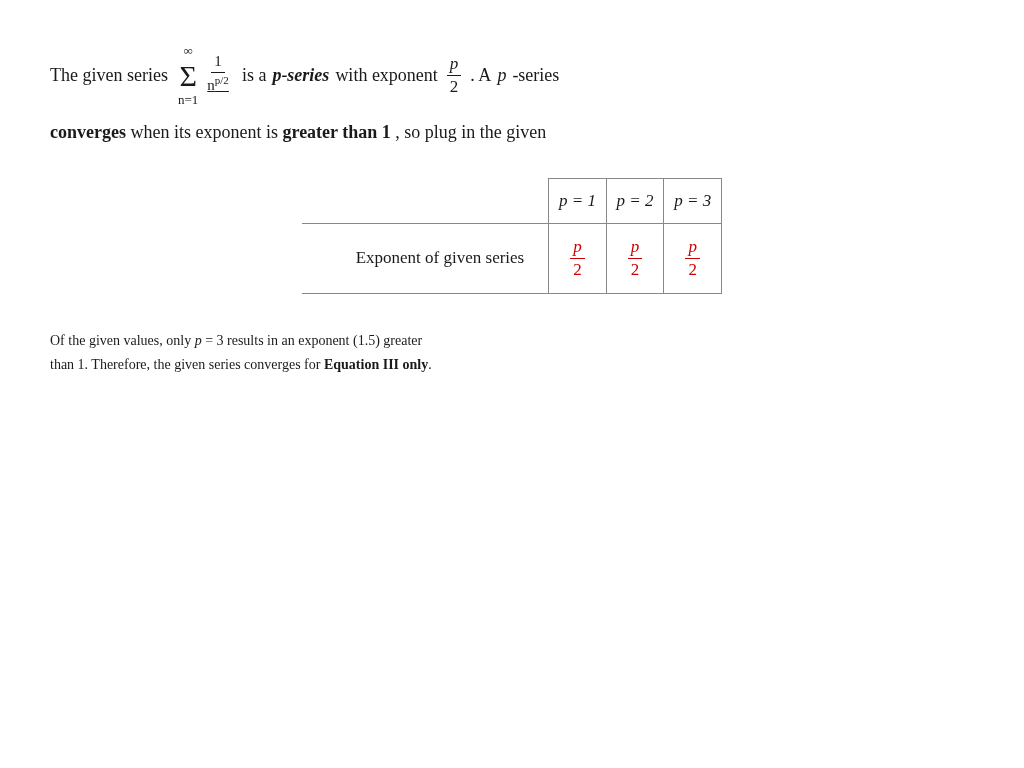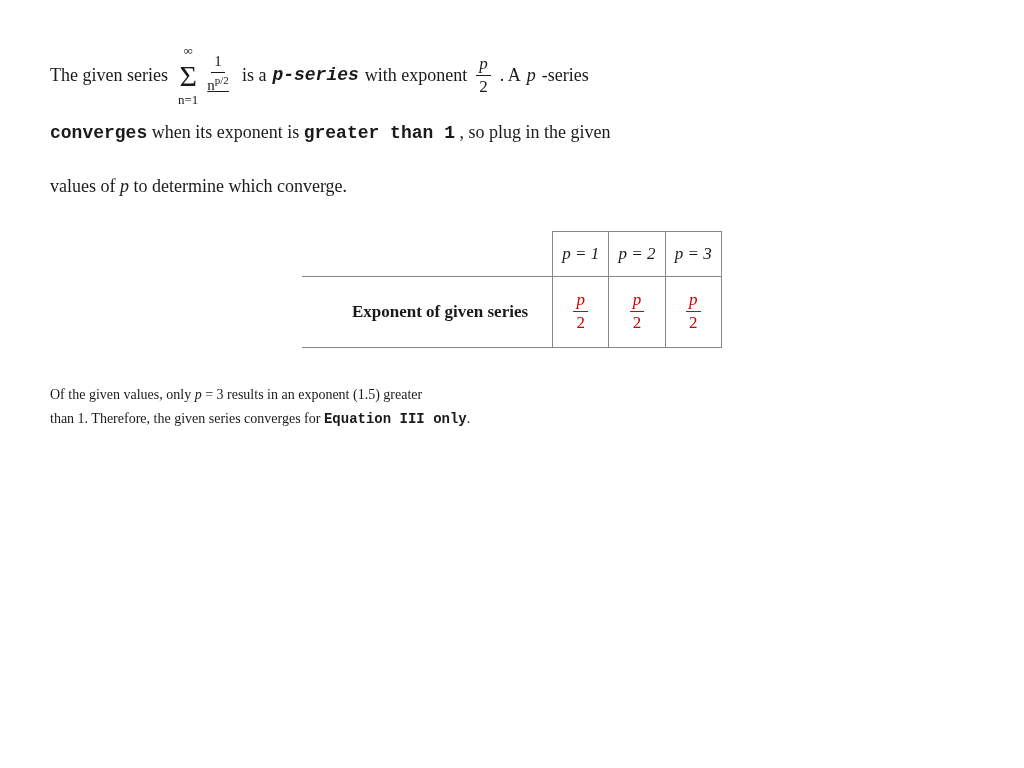--- a/index.html
+++ b/index.html
@@ -42,21 +42,21 @@
     .fraction-red {
       display: inline-flex;
       flex-direction: column;
       align-items: center;
       vertical-align: middle;
       font-size: 17px;
       margin: 0 2px;
       color: #cc0000;
     }
 
-    .bold { font-weight: bold; font-family: Liberation Mono, monospace; }
+    .bold { font-weight: bold; }
     .italic { font-style: italic; }
 
     
     .table-container {
       display: flex;
       justify-content: center;
       margin: 10px 0 35px 0;
     }
 
     table {
@@ -86,21 +86,20 @@
     .row-label {
       text-align: right;
       border-left: none;
       border-top: 1px solid #888;
       border-bottom: 1px solid #888;
       border-right: 1px solid #888;
       padding-right: 24px;
       font-style: normal;
       font-size: 17px;
       white-space: nowrap;
-      font-weight: bold;
     }
 
     .outro-text {
       line-height: 1.75;
       font-size: 14px;
     }
   </style>
 </head>
 <body>
 
@@ -129,30 +128,27 @@
       <span style="display:inline-flex; flex-direction:column; align-items:center; vertical-align:middle; font-size:17px; margin:0 3px;">
         <span style="border-bottom:1.5px solid #1a1a1a; padding:0 3px; line-height:1.3; font-style:italic;">p</span>
         <span style="padding:0 3px; line-height:1.3;">2</span>
       </span>
 
       <span>. A</span>
       <span class="italic">p</span>
         <span>-series</span>
     </div>
 
-    <div style="margin-bottom:22px;">
+    <div style="margin-bottom:4px;">
       <span class="bold">converges</span>
       <span> when its exponent is </span>
       <span class="bold">greater than 1</span>
       <span>, so plug in the given</span>
     </div>
 
-    <div>
-      <span>values of </span><span class="italic">p</span><span> to determine which converge.</span>
-    </div>
   </div>
 
   <div class="table-container">
     <table>
       <thead>
         <tr>
           <th style="border:none; background:transparent;"></th>
           <th><span class="italic">p</span> = 1</th>
           <th><span class="italic">p</span> = 2</th>
           <th><span class="italic">p</span> = 3</th>

